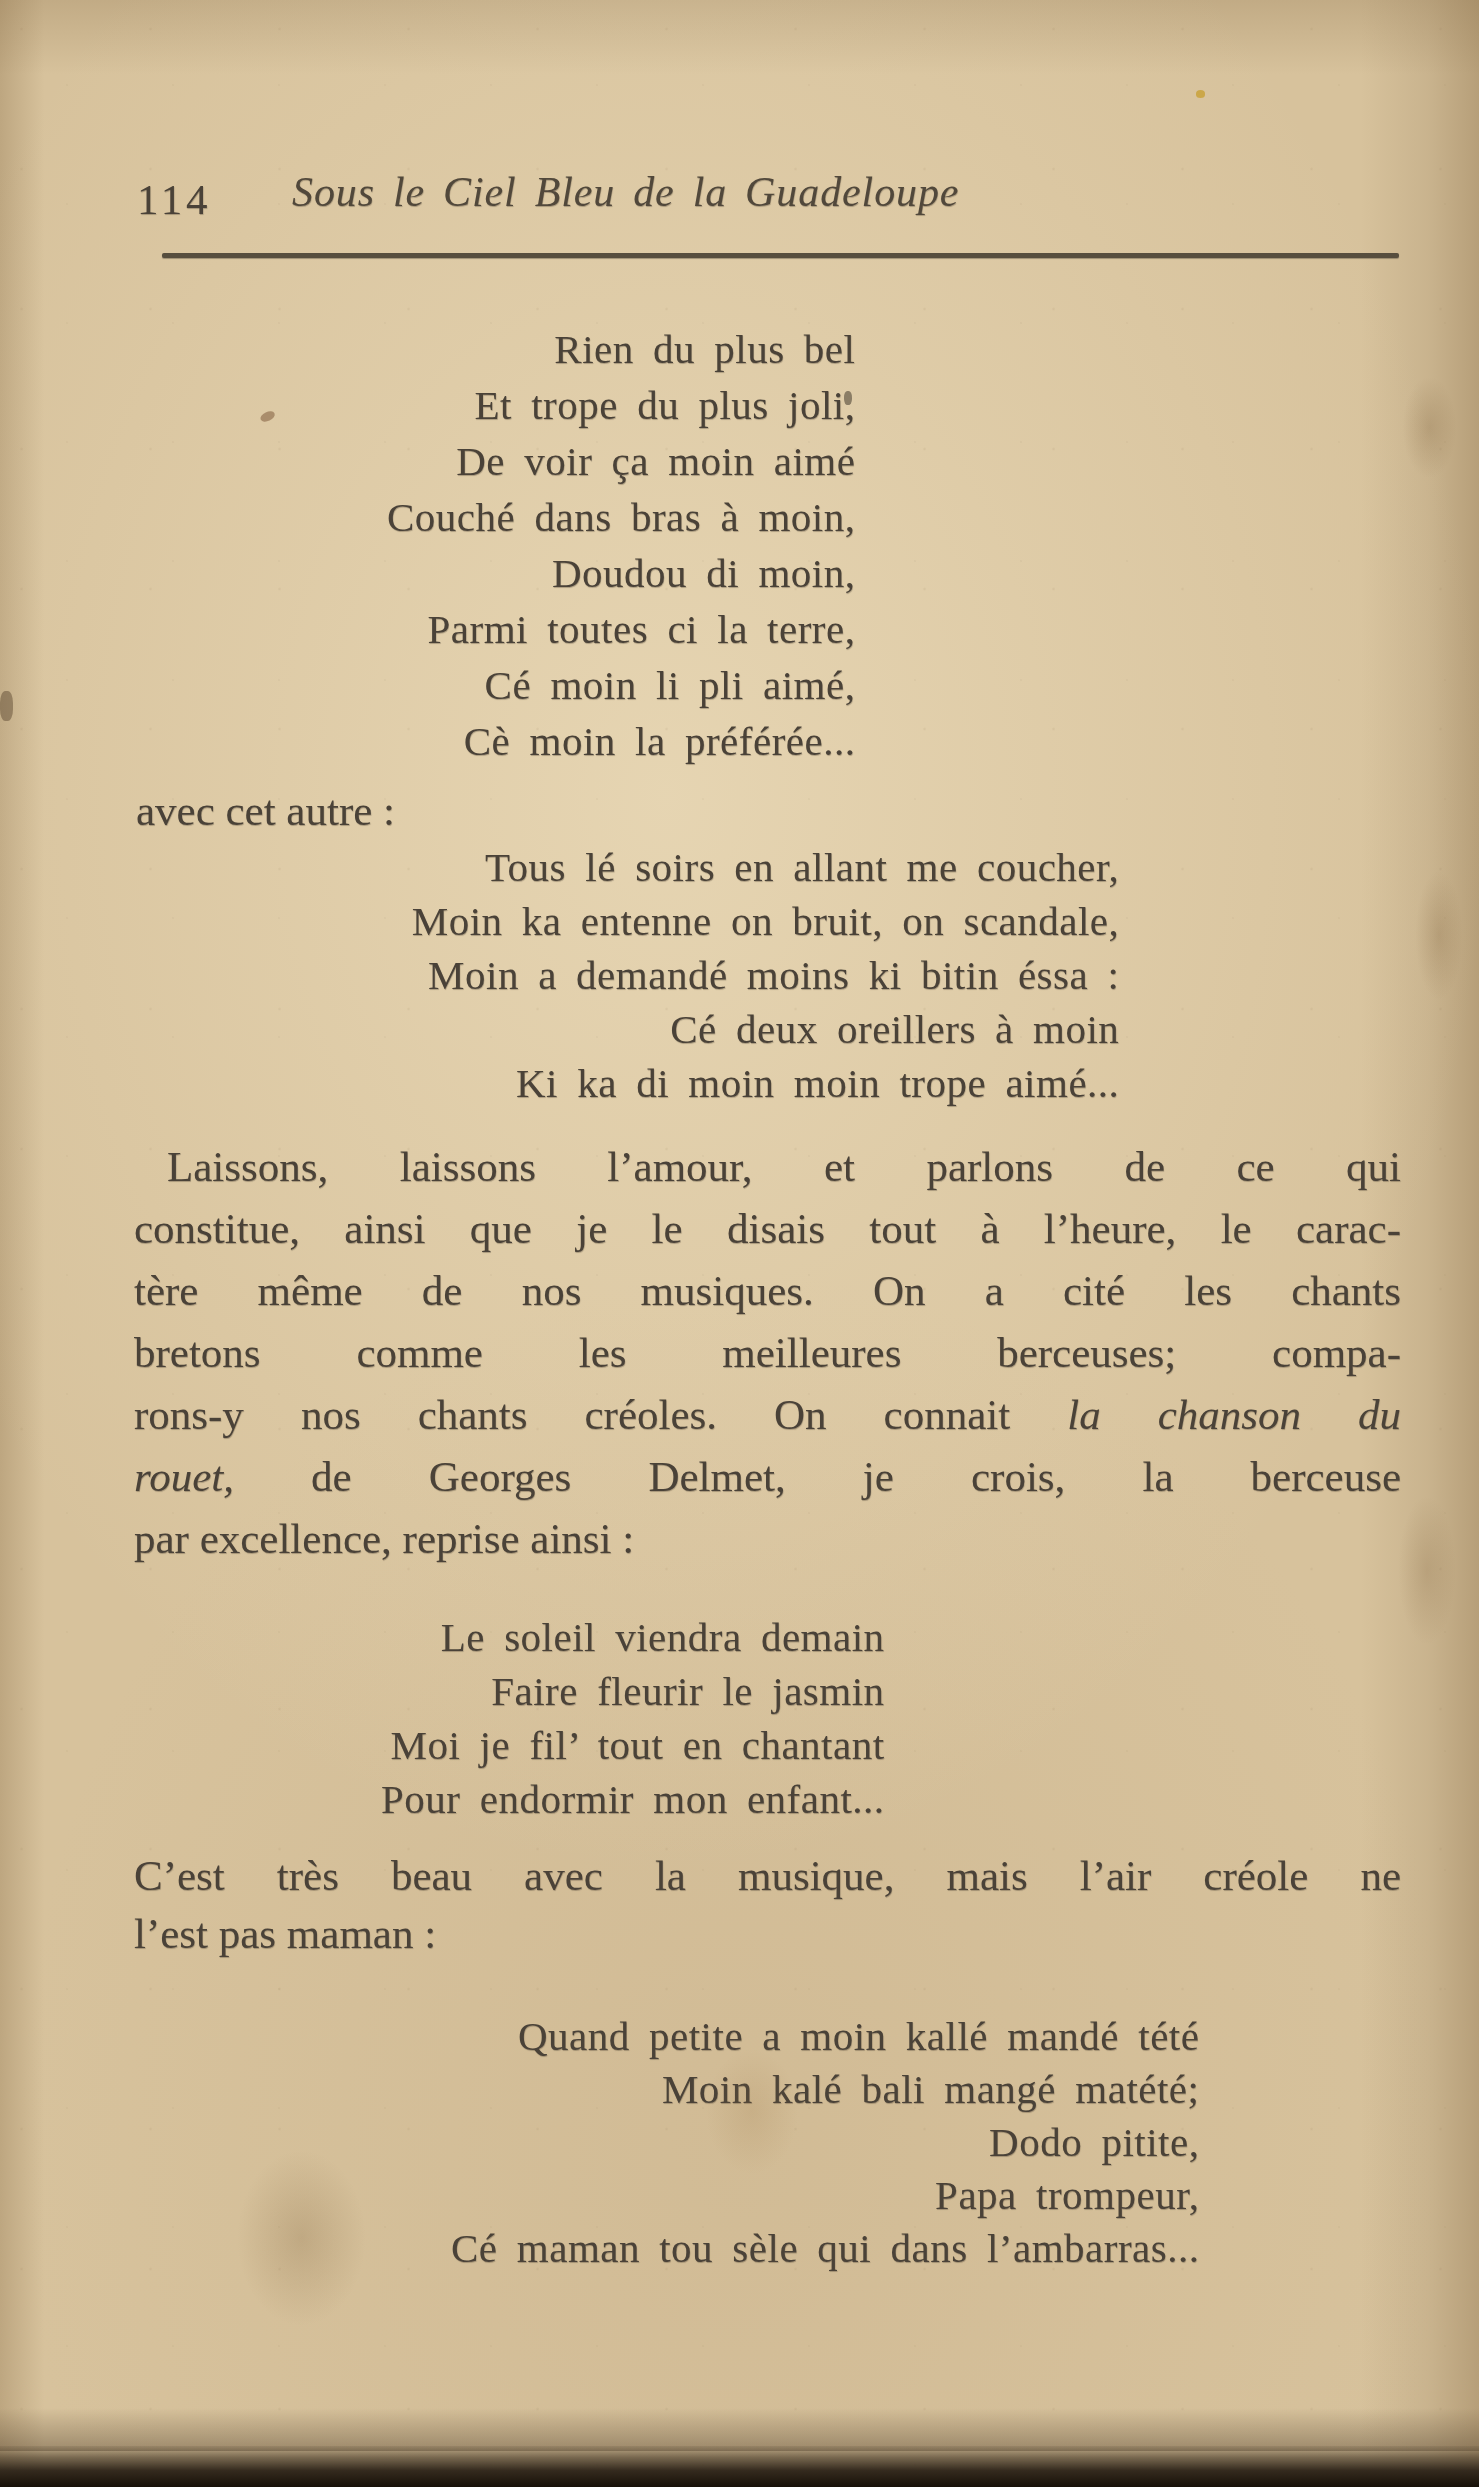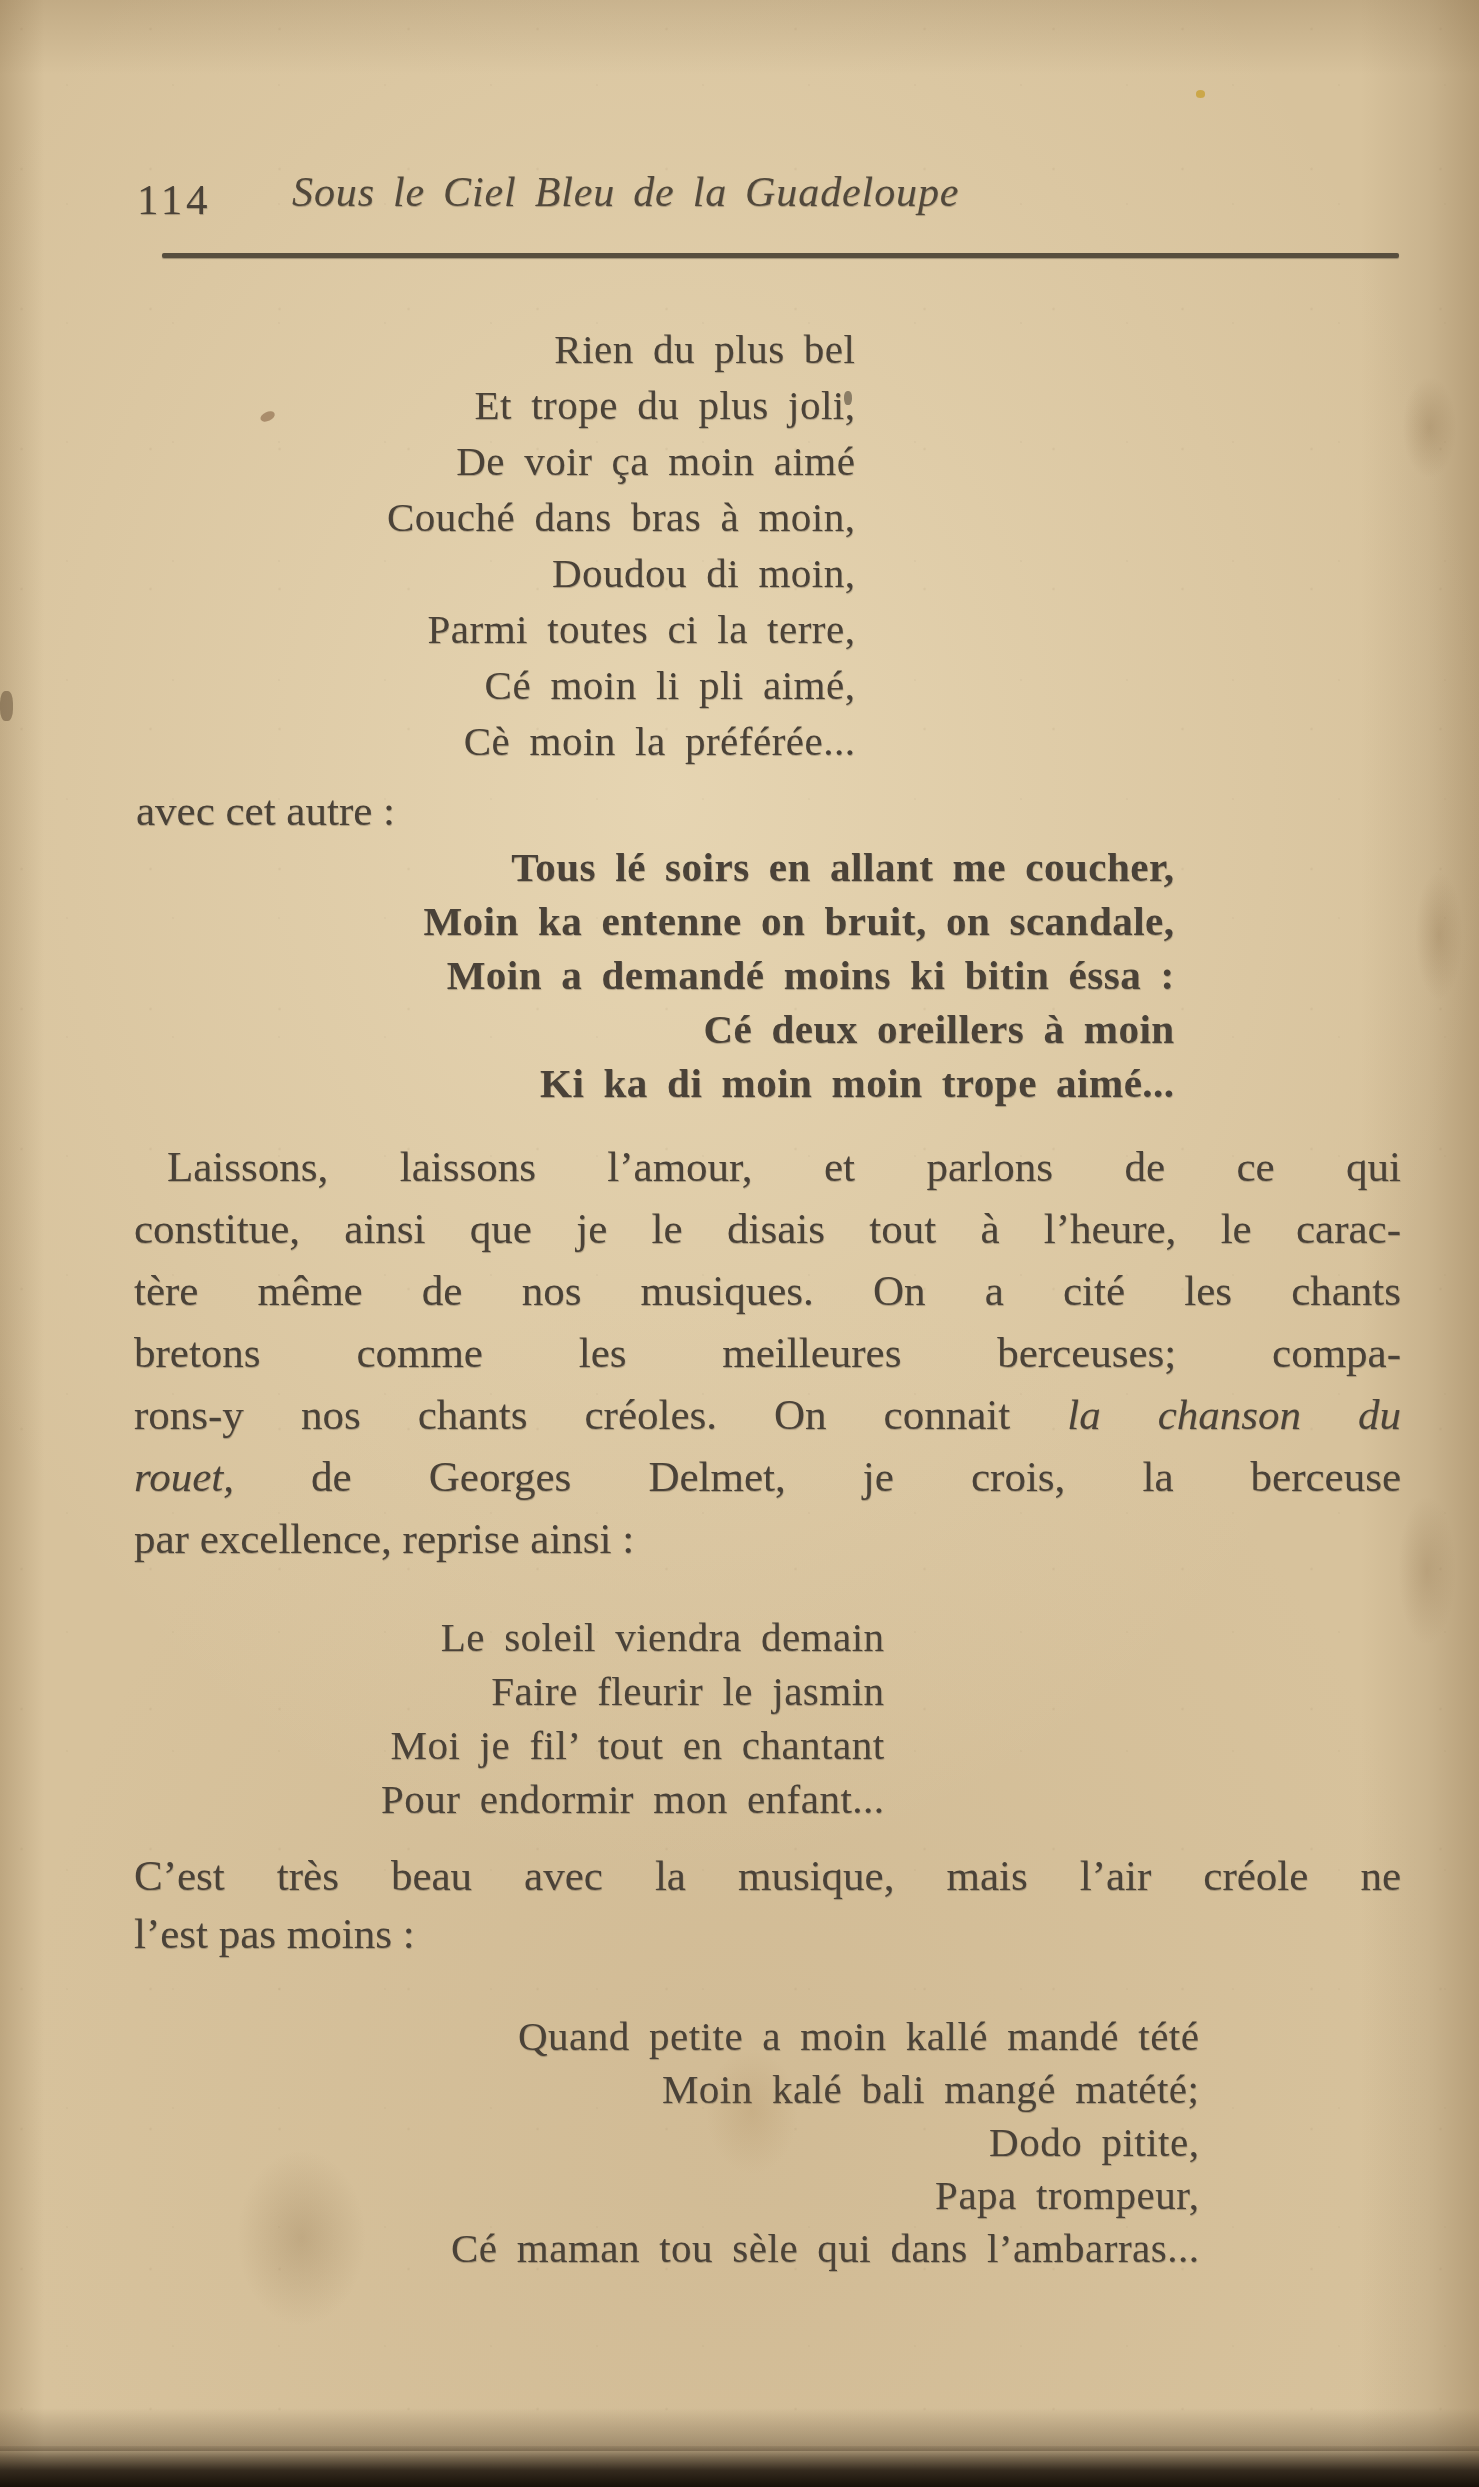--- a/index.html
+++ b/index.html
@@ -22,21 +22,21 @@
   }
   .pagenum{position:absolute;left:137px;top:175px;font-size:43px;letter-spacing:3.8px;}
   .runtitle{position:absolute;left:292px;top:168px;font-size:42px;font-style:italic;
             letter-spacing:0.9px;word-spacing:6.6px;white-space:nowrap;color:#51483b;}
   .rule{position:absolute;left:162px;top:253px;width:1237px;height:4.7px;background:#574e3e;
         border-radius:1.9px;box-shadow:0 0.9px 0.9px rgba(87,78,62,.45);}
 
   .v{position:absolute;font-size:41px;letter-spacing:0.5px;word-spacing:8.5px;white-space:nowrap;text-align:right;}
   .v .ln{display:block;}
   .v-couche{left:387px;top:321px;} .v-couche .ln{line-height:56px;}
-  .v-tous{left:420px;top:840px;font-weight:bold;}  .v-tous .ln{line-height:54px;}
+  .v-tous{left:396px;top:840px;}  .v-tous .ln{line-height:54px;}
   .v-soleil{left:381px;top:1610px;} .v-soleil .ln{line-height:54px;}
   .v-quand{left:371px;top:2010px;} .v-quand .ln{line-height:53px;}
   .ml13{margin-left:12.2px;} .ml85{margin-left:80px;} .ml123{}
   .ml153{margin-left:120px;} .ml205{margin-left:193px;} .ml217{margin-left:204px;}
 
   .para{position:absolute;left:134px;width:1267px;font-size:43px;}
   .p-laissons{top:1136px;} .p-laissons .pl{line-height:62px;}
   .p-cest{top:1847px;} .p-cest .pl{line-height:58px;}
   .avec{position:absolute;left:136px;top:783px;font-size:43px;line-height:56px;}
   .pl{display:block;}
@@ -92,21 +92,21 @@
 
   <div class="v v-soleil">
     <span class="ln">Le soleil viendra demain</span>
     <span class="ln">Faire fleurir le jasmin</span>
     <span class="ln">Moi je fil’ tout en chantant</span>
     <span class="ln">Pour endormir mon enfant...</span>
   </div>
 
   <div class="para p-cest">
     <span class="pl jl"><span>C’est très beau avec la musique, mais l’air créole ne</span></span>
-    <span class="pl"><span>l’est pas moins :</span></span>
+    <span class="pl"><span>l’est pas maman :</span></span>
   </div>
 
   <div class="v v-quand">
     <span class="ln">Quand petite a moin kallé mandé tété</span>
     <span class="ln ml13">Moin kalé bali mangé matété;</span>
     <span class="ln ml205">Dodo pitite,</span>
     <span class="ln ml217">Papa trompeur,</span>
     <span class="ln ml85">Cé maman tou sèle qui dans l’ambarras...</span>
   </div>
 

